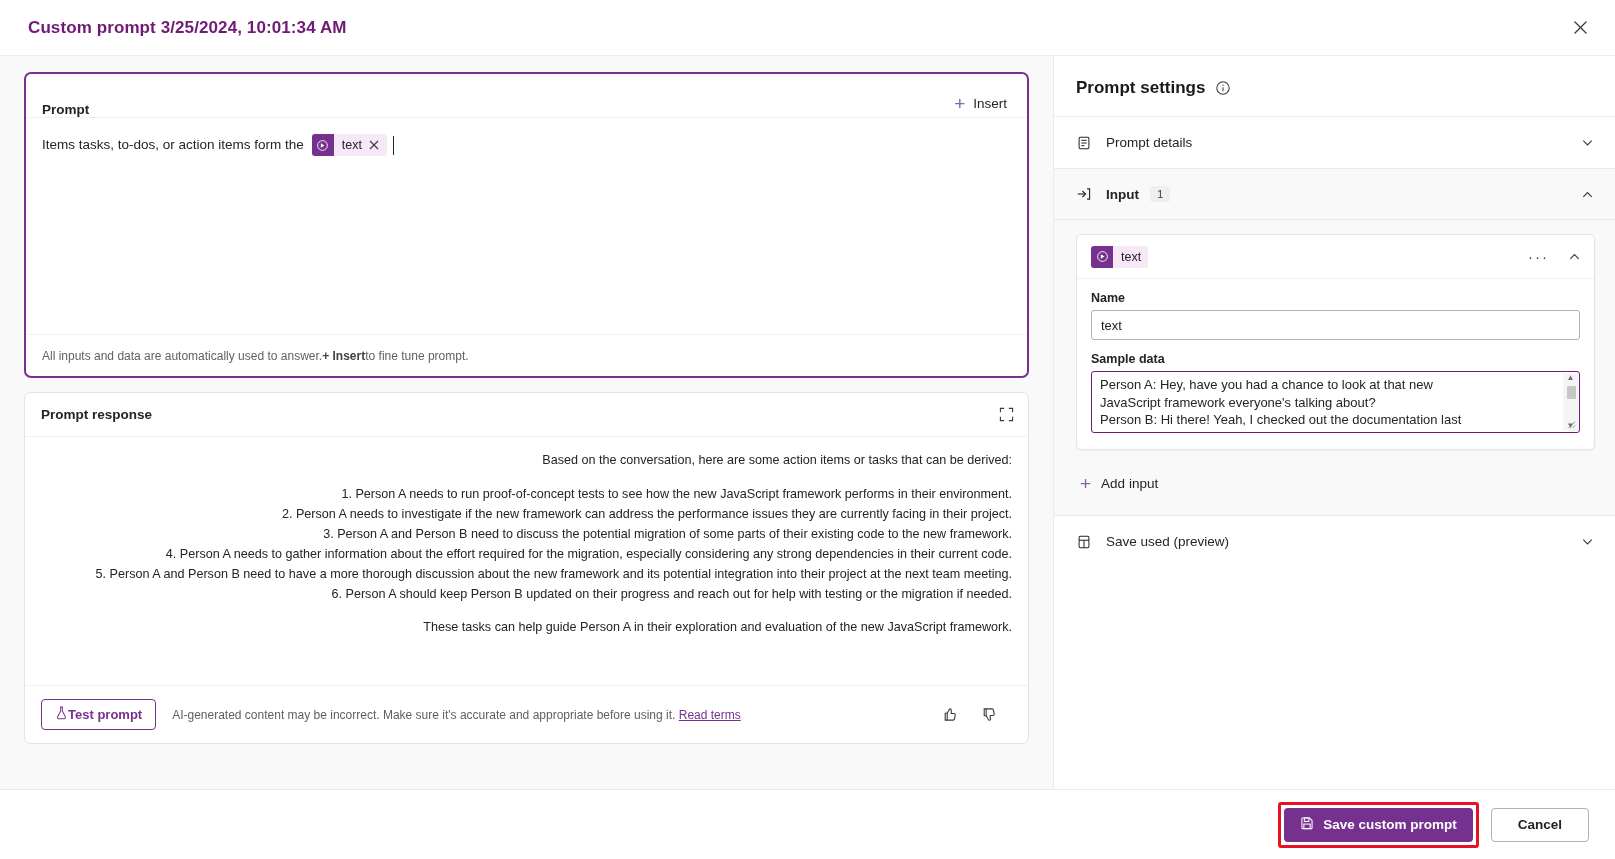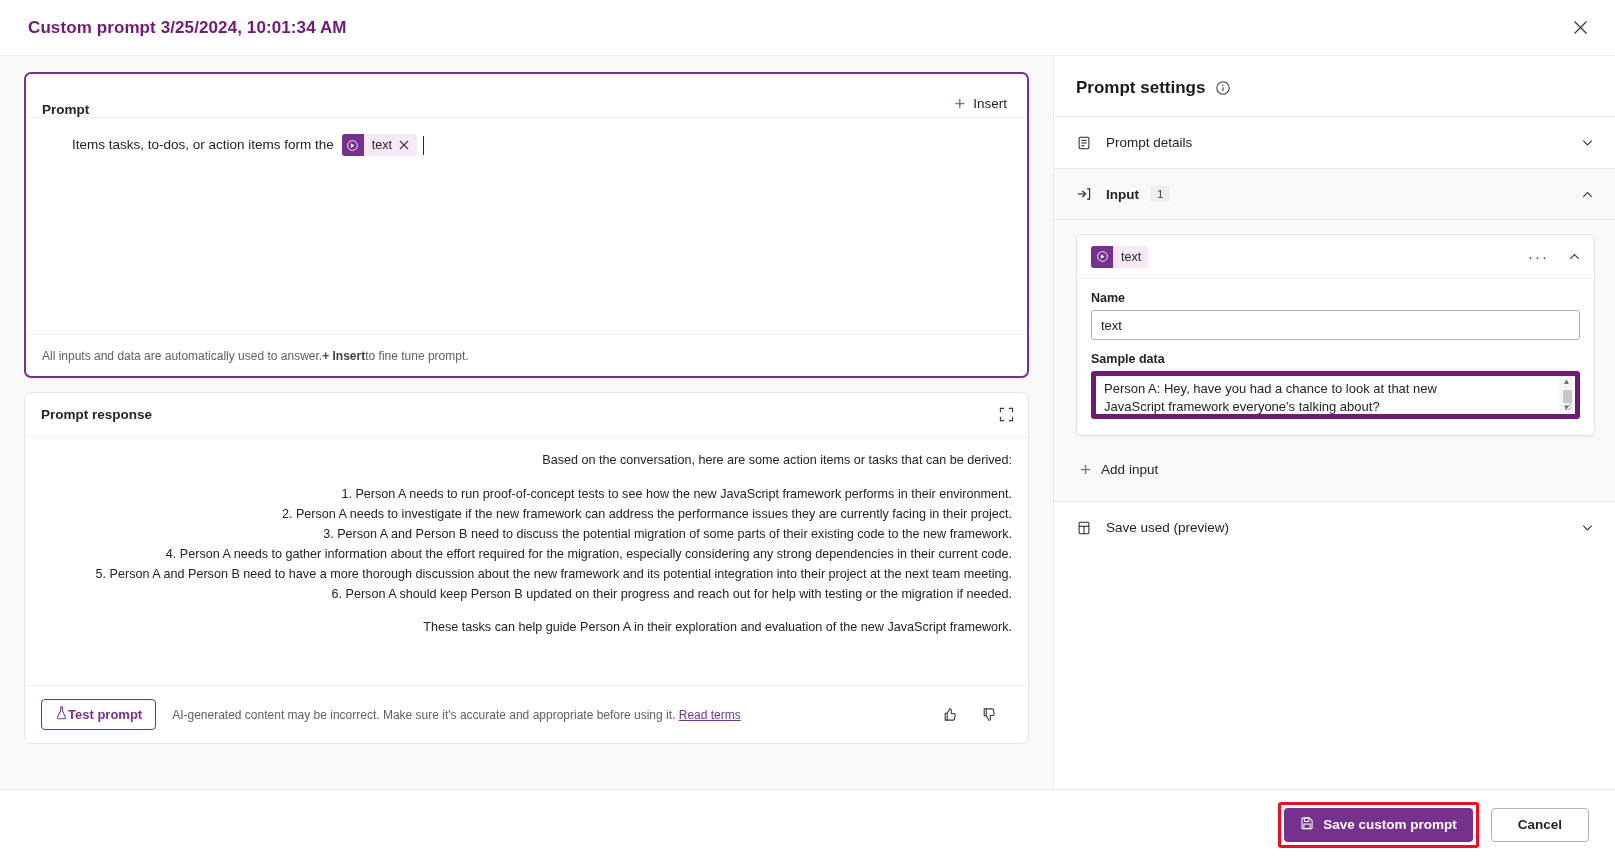--- a/index.html
+++ b/index.html
@@ -80,21 +80,20 @@
     background: transparent; border: 0;
     font-family: inherit;
   }
   .plus-icon { color: #8764a6; font-size: 19px; line-height: 1; font-weight: 400; }
 
   .prompt-body {
     flex: 1;
     padding: 16px;
     font-size: 13.5px; color: #242424;
     line-height: 22px;
-    margin-left: 30px;
   }
   .prompt-line { display: flex; align-items: center; flex-wrap: wrap; }
   .token-chip {
     display: inline-flex; align-items: center;
     background: #f7e8f8;
     border-radius: 3px;
     margin: 0 2px 0 8px;
     height: 22px;
     overflow: hidden;
   }
@@ -223,22 +222,22 @@
   .field-label { font-size: 12.5px; font-weight: 700; color: #242424; margin-bottom: 5px; }
   .text-input {
     width: 100%; height: 30px;
     border: 1px solid #b3b0b3; border-radius: 3px;
     font-size: 13px; padding: 0 9px;
     font-family: inherit; color: #242424;
     background: #ffffff;
   }
   .sample-wrap { margin-top: 12px; position: relative; }
   .sample-box {
-    width: 100%; height: 48px;
-    border: 5px solid #701a75; border-radius: 3px;
+    width: 100%; height: 62px;
+    border: 1px solid #701a75; border-radius: 3px;
     background: #ffffff;
     font-size: 13px; line-height: 17.5px; color: #242424;
     padding: 4px 22px 0 8px;
     overflow: hidden; position: relative;
     font-family: inherit;
   }
   .sb-track {
     position: absolute; right: 1px; top: 1px; bottom: 1px;
     width: 15px; background: #f5f4f6;
     display: flex; flex-direction: column; align-items: center;

